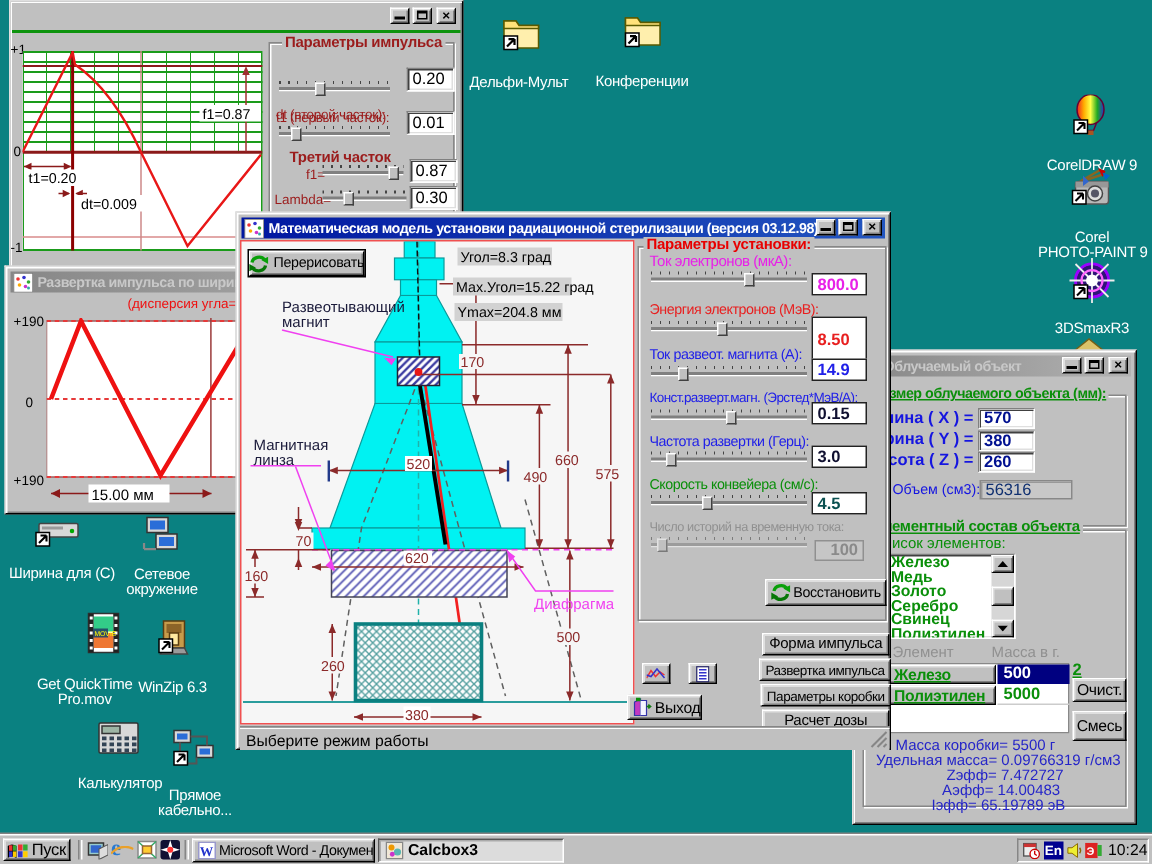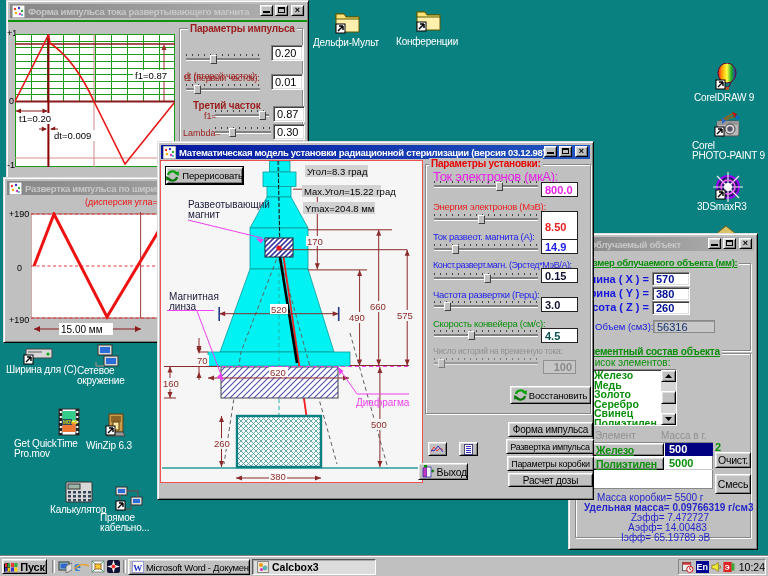--- a/index.html
+++ b/index.html
@@ -14,21 +14,21 @@
 .wb{width:13px;height:11px;background:#c0c0c0;border:1px solid;border-color:#fff #000 #000 #fff;box-shadow:inset 1px 1px 0 #dfdfdf,inset -1px -1px 0 #808080;position:relative;font-size:8px;line-height:9px;text-align:center;color:#000;}
 .btn{position:absolute;background:#c0c0c0;border:1px solid;border-color:#fff #000 #000 #fff;box-shadow:inset 1px 1px 0 #dfdfdf,inset -1px -1px 0 #808080;color:#000;display:flex;align-items:center;justify-content:center;font-size:10px;white-space:nowrap;letter-spacing:-0.2px;}
 .edit{position:absolute;background:#fff;border:1px solid #222;font-weight:bold;font-size:11px;padding-left:3px;display:flex;align-items:center;}
 .sunk{border:1px solid;border-color:#808080 #fff #fff #808080;box-shadow:inset 1px 1px 0 #404040,inset -1px -1px 0 #dfdfdf;}
 .gb{position:absolute;border:1px solid #878787;box-shadow:inset 1px 1px 0 #fff,1px 1px 0 #fff;}
 .lbl{position:absolute;white-space:nowrap;}
 .slider{position:absolute;}
 .slider .tk{position:absolute;left:0;right:0;top:1px;height:2px;background-image:repeating-linear-gradient(90deg,#444 0,#444 1px,transparent 1px,transparent 6px);}
 .slider .gr{position:absolute;left:0;right:0;top:5px;height:3px;background:#808080;border-bottom:1px solid #fff;}
 .slider .th{position:absolute;top:2px;width:7px;height:9px;background:#c0c0c0;border:1px solid;border-color:#fff #404040 #404040 #fff;}
-.dlbl{position:absolute;color:#fff;font-size:10px;text-align:left;line-height:10px;white-space:nowrap;letter-spacing:-0.2px;}
+.dlbl{position:absolute;color:#fff;font-size:10px;text-align:center;line-height:10px;white-space:nowrap;letter-spacing:-0.2px;margin-top:13px;}
 .ic{position:absolute;}
 </style></head>
 <body>
 
 <div id="desk">
 
 <svg class="ic" style="left:335px;top:10px;" width="26" height="24" viewBox="0 0 26 24">
 <path d="M1,4 L9,4 L11,7 L24,7 L24,22 L1,22 Z" fill="#ffefad" stroke="#5a5a00" stroke-width="1"></path>
 <path d="M1,4 L9,4 L11,7 L24,7 L24,9 L1,9 Z" fill="#ffe27a" stroke="#5a5a00" stroke-width="1"></path>
 <rect x="1" y="14" width="9" height="9" fill="#fff" stroke="#000"></rect>
@@ -170,32 +170,20 @@
 <rect x="17" y="12" width="11" height="8" fill="#d8d8d8" stroke="#333"></rect>
       <rect x="19" y="14" width="7" height="4" fill="#2a6dd8"></rect>
 <path d="M13,6 L24,6 L24,12 M6,10 L6,24 L17,24 L17,20" stroke="#555" fill="none" stroke-width="1.3"></path>
 <rect x="2" y="16" width="9" height="9" fill="#fff" stroke="#000"></rect>
       <path d="M4,23 L9,18 M9,18 L9,22 M9,18 L5,18" stroke="#000" stroke-width="1.4" fill="none"></path>
 </svg>
 <div class="dlbl" style="left:100px;top:513px;width:60px;">Прямое<br>кабельно...</div>
 </div>
 
 <div id="win1" class="win" style="left:6px;top:0;width:303px;height:184px;">
- <div class="tb inact">
-  <svg width="13" height="13" viewBox="0 0 13 13">
-        <rect x="0" y="0" width="13" height="13" fill="#fff" stroke="#777"></rect>
-        <circle cx="3" cy="4" r="1.2" fill="#e33"></circle>
-        <circle cx="7" cy="3" r="1.2" fill="#33c"></circle>
-        <circle cx="10" cy="6" r="1.2" fill="#3a3"></circle>
-        <circle cx="4" cy="8" r="1.2" fill="#fa0"></circle>
-        <circle cx="8" cy="9" r="1.2" fill="#c3c"></circle>
-        <circle cx="10" cy="10" r="1" fill="#3aa"></circle>
-      </svg>
-  <span class="tt">Форма импульса тока развертывающего магнита</span>
- </div>
  <div class="wbtns" style="right:4px;">
       <div class="wb">
         <div style="position:absolute;left:2px;right:2px;bottom:2px;height:2px;background:#000;"></div>
       </div>
       <div class="wb">
         <div style="position:absolute;left:2px;right:2px;top:1px;bottom:2px;border:1px solid #000;border-top-width:2px;"></div>
       </div>
       <div class="wb" style="margin-left:1px;font-weight:bold;font-size:9px;">×</div>
     </div>
  <div class="abs" style="left:1px;right:1px;top:19px;height:2px;background:#0d930d;"></div>
@@ -348,21 +336,21 @@
  <div class="abs" style="left:21px;top:208px;width:123px;height:47px;background:#fff;border:1px solid #888;">
   <div class="btn" style="left:0px;top:0px;width:73px;height:13px;justify-content:flex-start;padding-left:4px;font-weight:bold;font-size:10.5px;color:#0a8f0a;text-decoration:underline;">Железо</div>
   <div class="abs" style="left:74px;top:0px;width:48px;height:13px;background:#000080;color:#fff;font-weight:bold;font-size:11px;padding-left:4px;">500</div>
   <div class="btn" style="left:0px;top:14px;width:73px;height:13px;justify-content:flex-start;padding-left:4px;font-weight:bold;font-size:10.5px;color:#0a8f0a;text-decoration:underline;">Полиэтилен</div>
   <div class="abs" style="left:74px;top:14px;width:48px;height:13px;color:#0a8f0a;font-weight:bold;font-size:11px;padding-left:4px;border-bottom:1px solid #ccc;">5000</div>
  </div>
  <div class="lbl" style="left:146px;top:207px;font-weight:bold;font-size:11px;color:#0a8f0a;text-decoration:underline;">2</div>
  <div class="btn" style="left:146px;top:218px;width:36px;height:16px;font-size:10.5px;">Очист.</div>
  <div class="btn" style="left:146px;top:240px;width:36px;height:20px;font-size:10.5px;">Смесь</div>
  <div class="lbl" style="left:28px;top:258px;font-size:10px;color:#2525c8;">Масса коробки= 5500 г</div>
- <div class="lbl" style="left:15px;top:268px;font-size:10px;color:#2525c8;font-weight:bold;">Удельная масса= 0.09766319 г/см3</div>
+ <div class="lbl" style="left:15px;top:268px;font-size:10px;color:#2525c8;">Удельная масса= 0.09766319 г/см3</div>
  <div class="lbl" style="left:62px;top:278px;font-size:10px;color:#2525c8;">Zэфф= 7.472727</div>
  <div class="lbl" style="left:59px;top:288px;font-size:10px;color:#2525c8;">Аэфф= 14.00483</div>
  <div class="lbl" style="left:52px;top:298px;font-size:10px;color:#2525c8;text-align:center;">Iэфф= 65.19789 эВ</div>
 </div>
 
 <div id="win3" class="win" style="left:157px;top:141px;width:437px;height:359px;">
  <div class="tb act">
   <svg width="13" height="13" viewBox="0 0 13 13">
         <rect x="0" y="0" width="13" height="13" fill="#fff" stroke="#777"></rect>
         <circle cx="3" cy="4" r="1.2" fill="#e33"></circle>
@@ -536,21 +524,21 @@
   <svg width="13" height="12" viewBox="0 0 13 12" style="margin-right:3px;flex:none;">
         <path d="M2,5 A4.7,4.2 0 0 1 10.5,3.2" fill="none" stroke="#0aa00a" stroke-width="2.2"></path>
         <path d="M11,7 A4.7,4.2 0 0 1 2.5,8.8" fill="none" stroke="#077707" stroke-width="2.2"></path>
         <path d="M12.8,1.2 L12.8,6 L8.2,3.4 Z" fill="#0aa00a"></path>
         <path d="M0.2,10.8 L0.2,6 L4.8,8.6 Z" fill="#077707"></path>
       </svg>
   Перерисовать</div>
 
  <div class="gb" style="left:267px;top:22px;width:166px;height:250px;"></div>
  <div class="lbl" style="left:271px;top:16px;background:#c0c0c0;padding:0 2px;font-weight:bold;font-size:10px;letter-spacing:-0.2px;color:#e80000;">Параметры установки:</div>
- <div class="lbl" style="left:275px;top:27px;font-size:13px;letter-spacing:-0.3px;color:#e820e8;">Ток электронов (мкА):</div>
+ <div class="lbl" style="left:275px;top:27px;font-size:10px;letter-spacing:-0.3px;color:#e820e8;">Ток электронов (мкА):</div>
  <div class="slider" style="left:276px;top:38px;width:104px;height:12px;">
       <div class="tk"></div>
       <div class="gr"></div>
       <div class="th" style="left:62px;"></div>
     </div>
  <div class="edit" style="left:383px;top:40px;width:37px;height:15px;color:#e820e8;">800.0</div>
  <div class="lbl" style="left:275px;top:59px;font-size:9.5px;letter-spacing:-0.3px;color:#e82020;">Энергия электронов (МэВ):</div>
  <div class="slider" style="left:276px;top:71px;width:104px;height:12px;">
       <div class="tk"></div>
       <div class="gr"></div>
@@ -619,24 +607,30 @@
     </div>
  <div class="btn" style="left:260px;top:321px;width:50px;height:17px;font-size:10.5px;justify-content:flex-end;">
   <svg width="13" height="13" viewBox="0 0 13 13" style="margin-right:2px;flex:none;">
         <path d="M1,12 L1,3 L5,1 L5,12 Z" fill="#c238c2" stroke="#3333aa" stroke-width="0.8"></path>
         <path d="M5,2 L9,2 L9,12 L5,12" fill="#f4f4ff" stroke="#3333aa" stroke-width="0.8"></path>
         <rect x="2" y="0" width="3" height="2.5" fill="#0a8f0a"></rect>
         <path d="M9,6 h2.5 M10.2,4.7 l1.5,1.3 -1.5,1.3" stroke="#147a14" fill="none" stroke-width="1.1"></path>
       </svg>
   Выход</div>
 
+ <div class="abs" style="left:2px;top:342px;width:433px;height:16px;border-top:1px solid #868686;box-shadow:0 1px 0 #fff inset;background:#c0c0c0;">
+  <div class="lbl" style="left:4px;top:3px;font-size:10.5px;color:#000;">Выберите режим работы</div>
+  <svg class="abs" style="right:1px;bottom:1px;" width="12" height="12">
+        <path d="M11,1 L1,11 M11,5 L5,11 M11,9 L9,11" stroke="#868686" stroke-width="1.4"></path>
+      </svg>
+ </div>
 </div>
 
 <div id="taskbar" class="abs" style="left:0;top:556px;width:768px;height:20px;background:#c0c0c0;border-top:1px solid #fff;box-shadow:0 -1px 0 #828282;">
- <div class="btn" style="left:2px;top:2px;width:45px;height:15px;font-weight:bold;font-size:11px;">
+ <div class="btn" style="left:2px;top:2px;width:45px;height:15px;font-weight:normal;font-size:11px;">
   <svg width="14" height="12" viewBox="0 0 14 12" style="margin-right:2px;">
         <path d="M0,3 Q3,1 6,3 L6,11 Q3,9 0,11 Z" fill="#000"></path>
         <rect x="1" y="2.5" width="2.3" height="3.7" fill="#e33"></rect>
         <rect x="3.6" y="2.5" width="2.3" height="3.7" fill="#3a3"></rect>
         <rect x="1" y="6.6" width="2.3" height="3.7" fill="#33c"></rect>
         <rect x="3.6" y="6.6" width="2.3" height="3.7" fill="#fc0"></rect>
         <path d="M6,3 Q10,1 14,3 L14,10 Q10,8 6,10 Z" fill="none"></path>
         <rect x="7" y="2" width="3" height="4" fill="#e33"></rect>
         <rect x="10.4" y="2" width="3" height="4" fill="#3a3"></rect>
         <rect x="7" y="6.5" width="3" height="4" fill="#33c"></rect>

